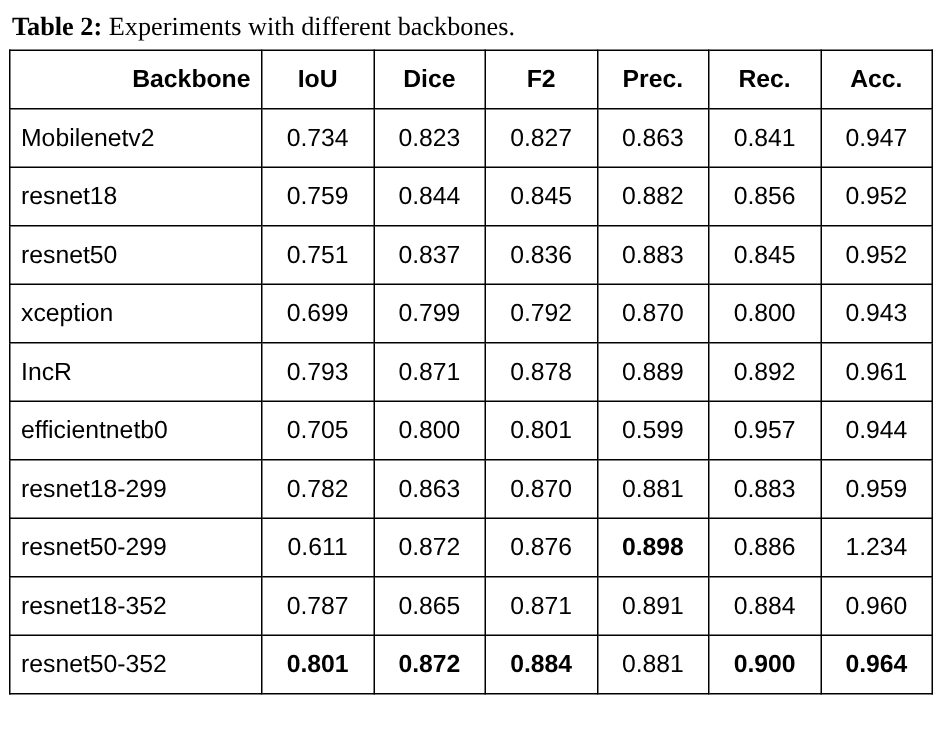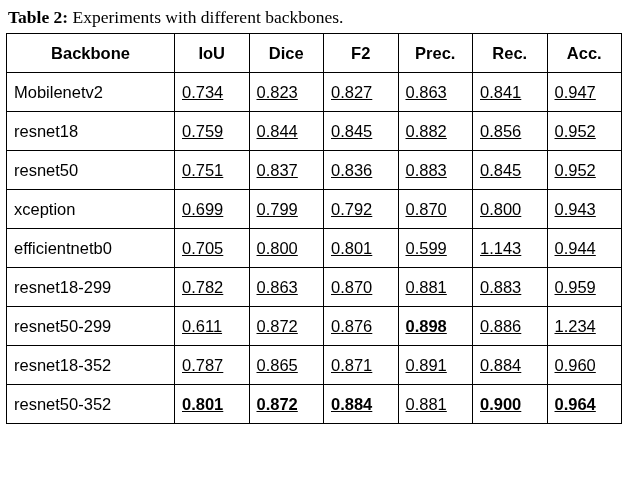--- a/index.html
+++ b/index.html
@@ -44,32 +44,31 @@
     padding: 0 7px;
     font-size: 16.5px;
     line-height: 18px;
     vertical-align: middle;
     box-sizing: border-box;
     overflow: hidden;
     white-space: nowrap;
   }
   table.results th {
     font-weight: bold;
-    text-align: center;
+    text-align: right;
   }
   table.results th.num-head {
     text-align: center;
   }
   table.results td.label-cell {
     text-align: left;
     font-weight: normal;
   }
   table.results td.num-cell {
-    text-align: left;
-    text-decoration: underline;
+    text-align: center;
   }
   table.results td.bold {
     font-weight: bold;
   }
   col.c0 { width: 168px; }
   col.num { width: 74.5px; }
 </style>
 </head>
 <body>
 
@@ -131,26 +130,35 @@
         <tr>
           <td class="label-cell">xception</td>
           <td class="num-cell">0.699</td>
           <td class="num-cell">0.799</td>
           <td class="num-cell">0.792</td>
           <td class="num-cell">0.870</td>
           <td class="num-cell">0.800</td>
           <td class="num-cell">0.943</td>
         </tr>
         <tr>
+          <td class="label-cell">IncR</td>
+          <td class="num-cell">0.793</td>
+          <td class="num-cell">0.871</td>
+          <td class="num-cell">0.878</td>
+          <td class="num-cell">0.889</td>
+          <td class="num-cell">0.892</td>
+          <td class="num-cell">0.961</td>
+        </tr>
+        <tr>
           <td class="label-cell">efficientnetb0</td>
           <td class="num-cell">0.705</td>
           <td class="num-cell">0.800</td>
           <td class="num-cell">0.801</td>
           <td class="num-cell">0.599</td>
-          <td class="num-cell">1.143</td>
+          <td class="num-cell">0.957</td>
           <td class="num-cell">0.944</td>
         </tr>
         <tr>
           <td class="label-cell">resnet18-299</td>
           <td class="num-cell">0.782</td>
           <td class="num-cell">0.863</td>
           <td class="num-cell">0.870</td>
           <td class="num-cell">0.881</td>
           <td class="num-cell">0.883</td>
           <td class="num-cell">0.959</td>

